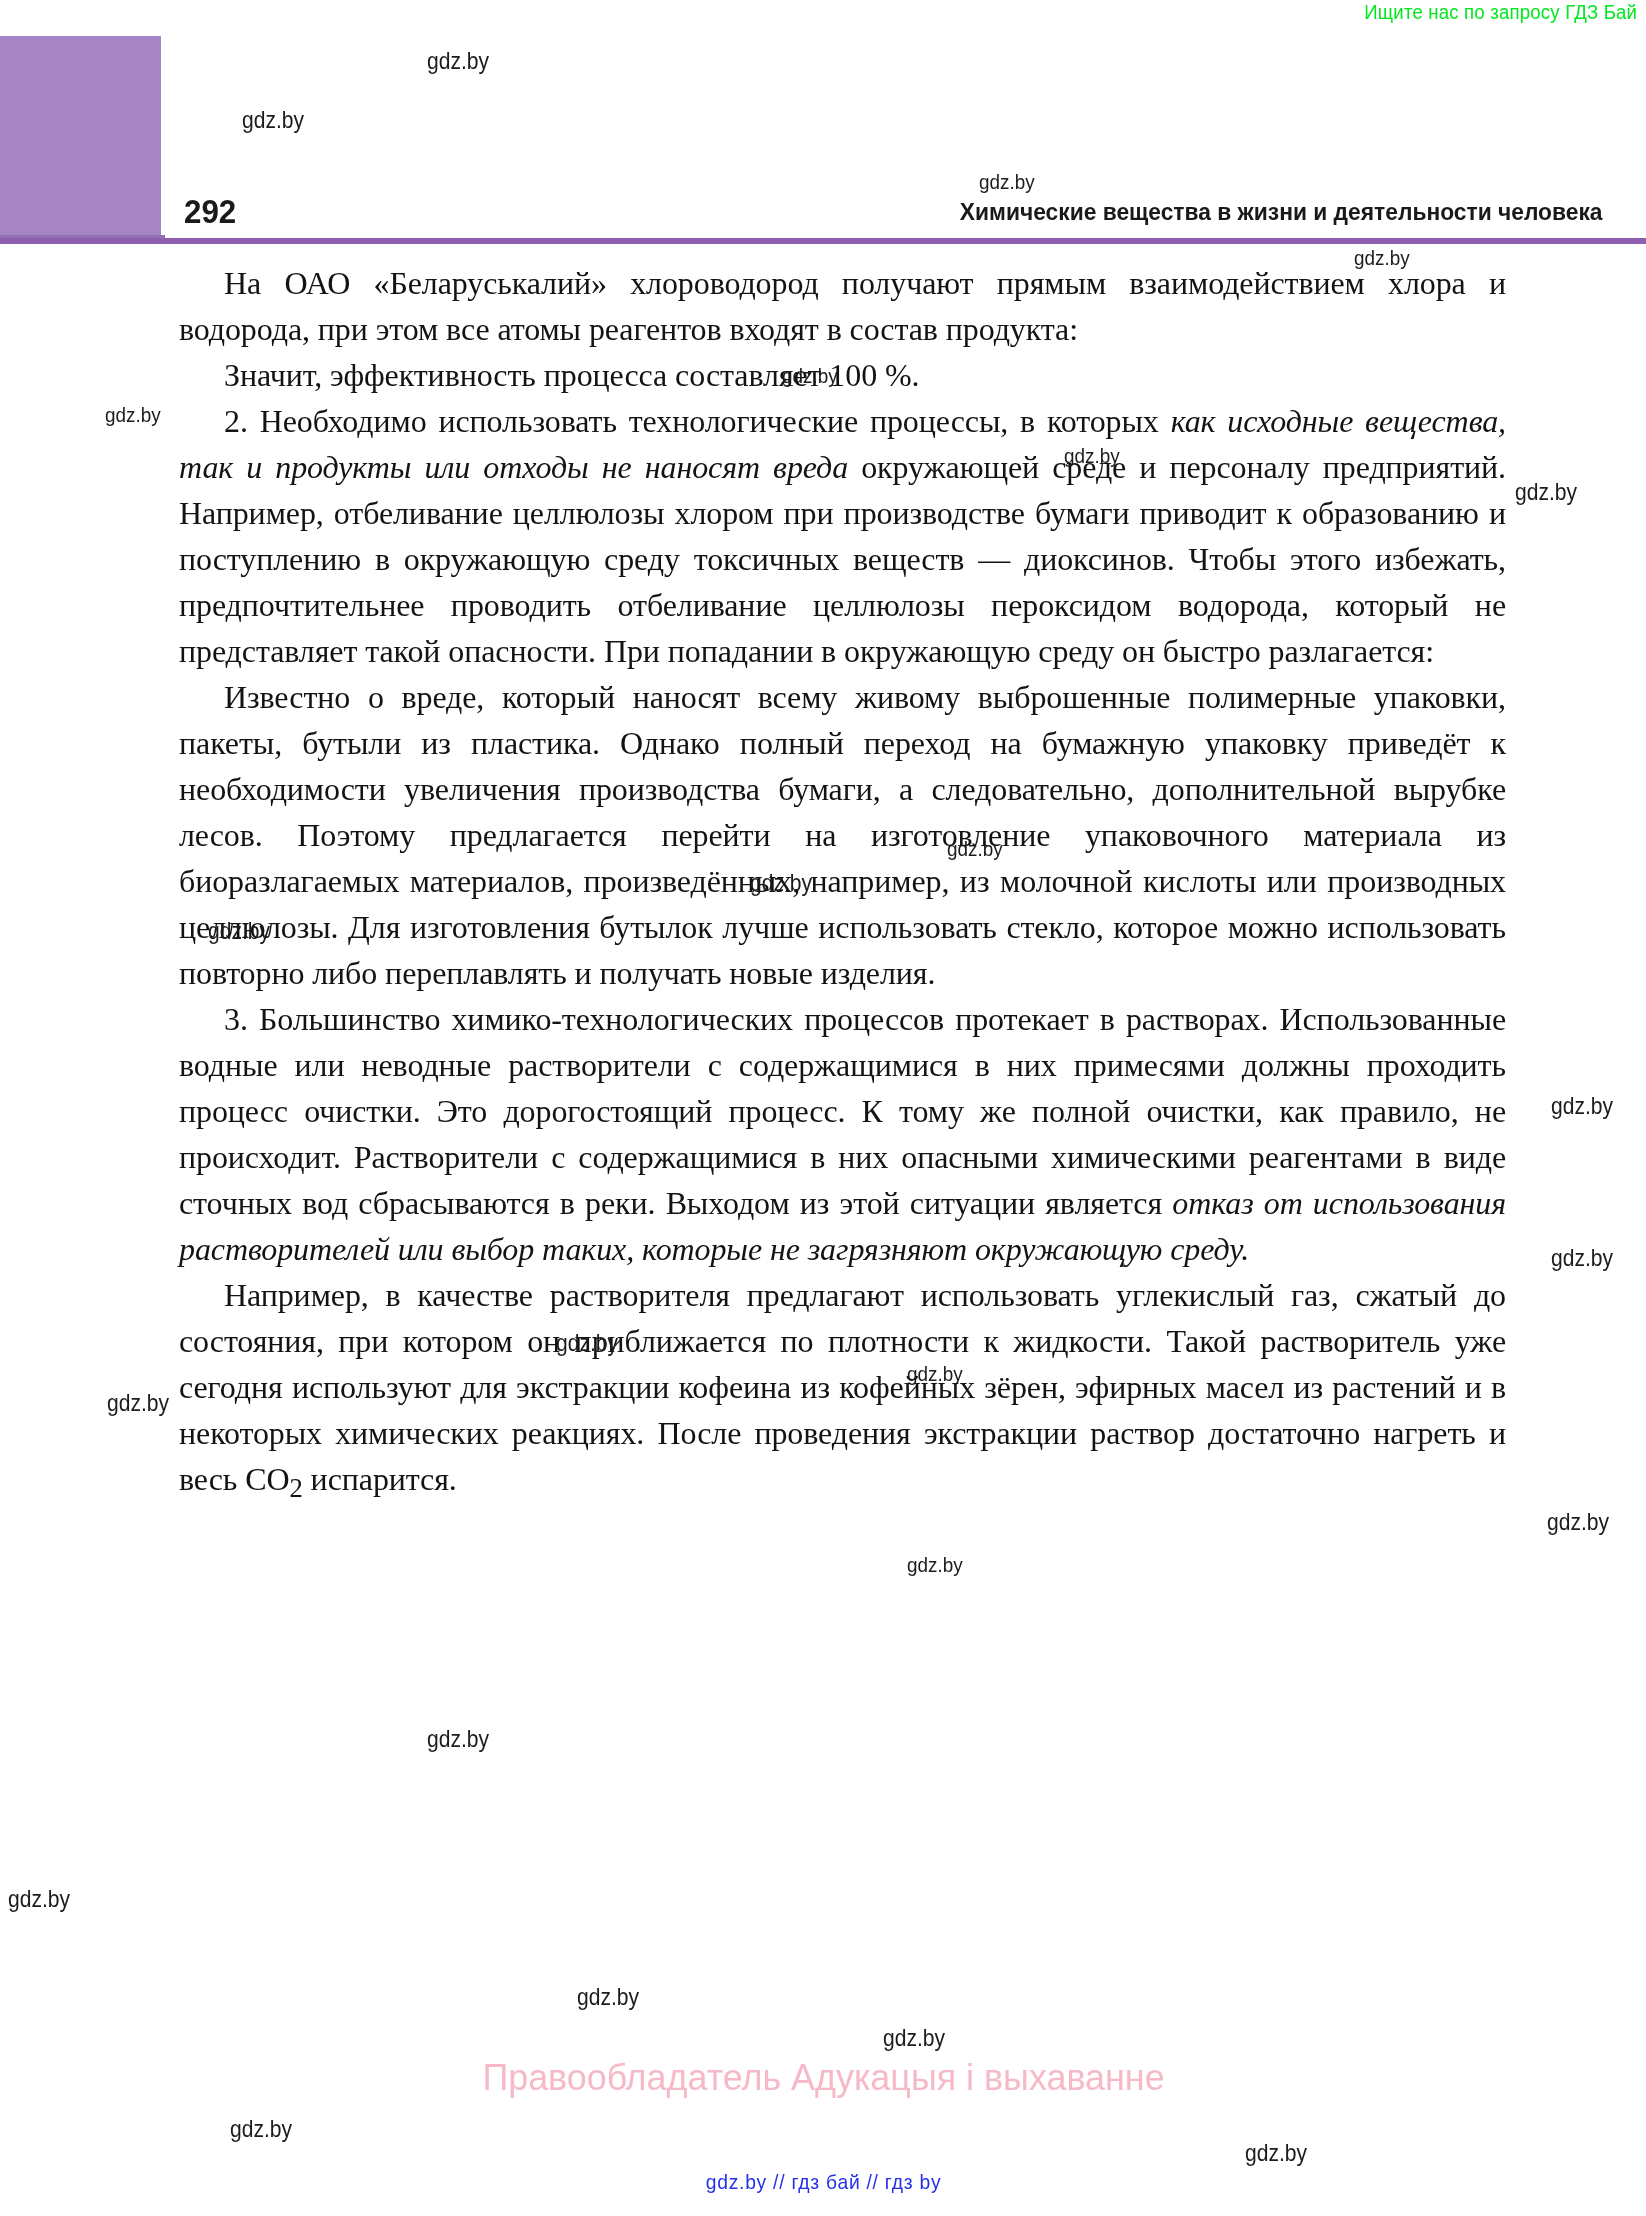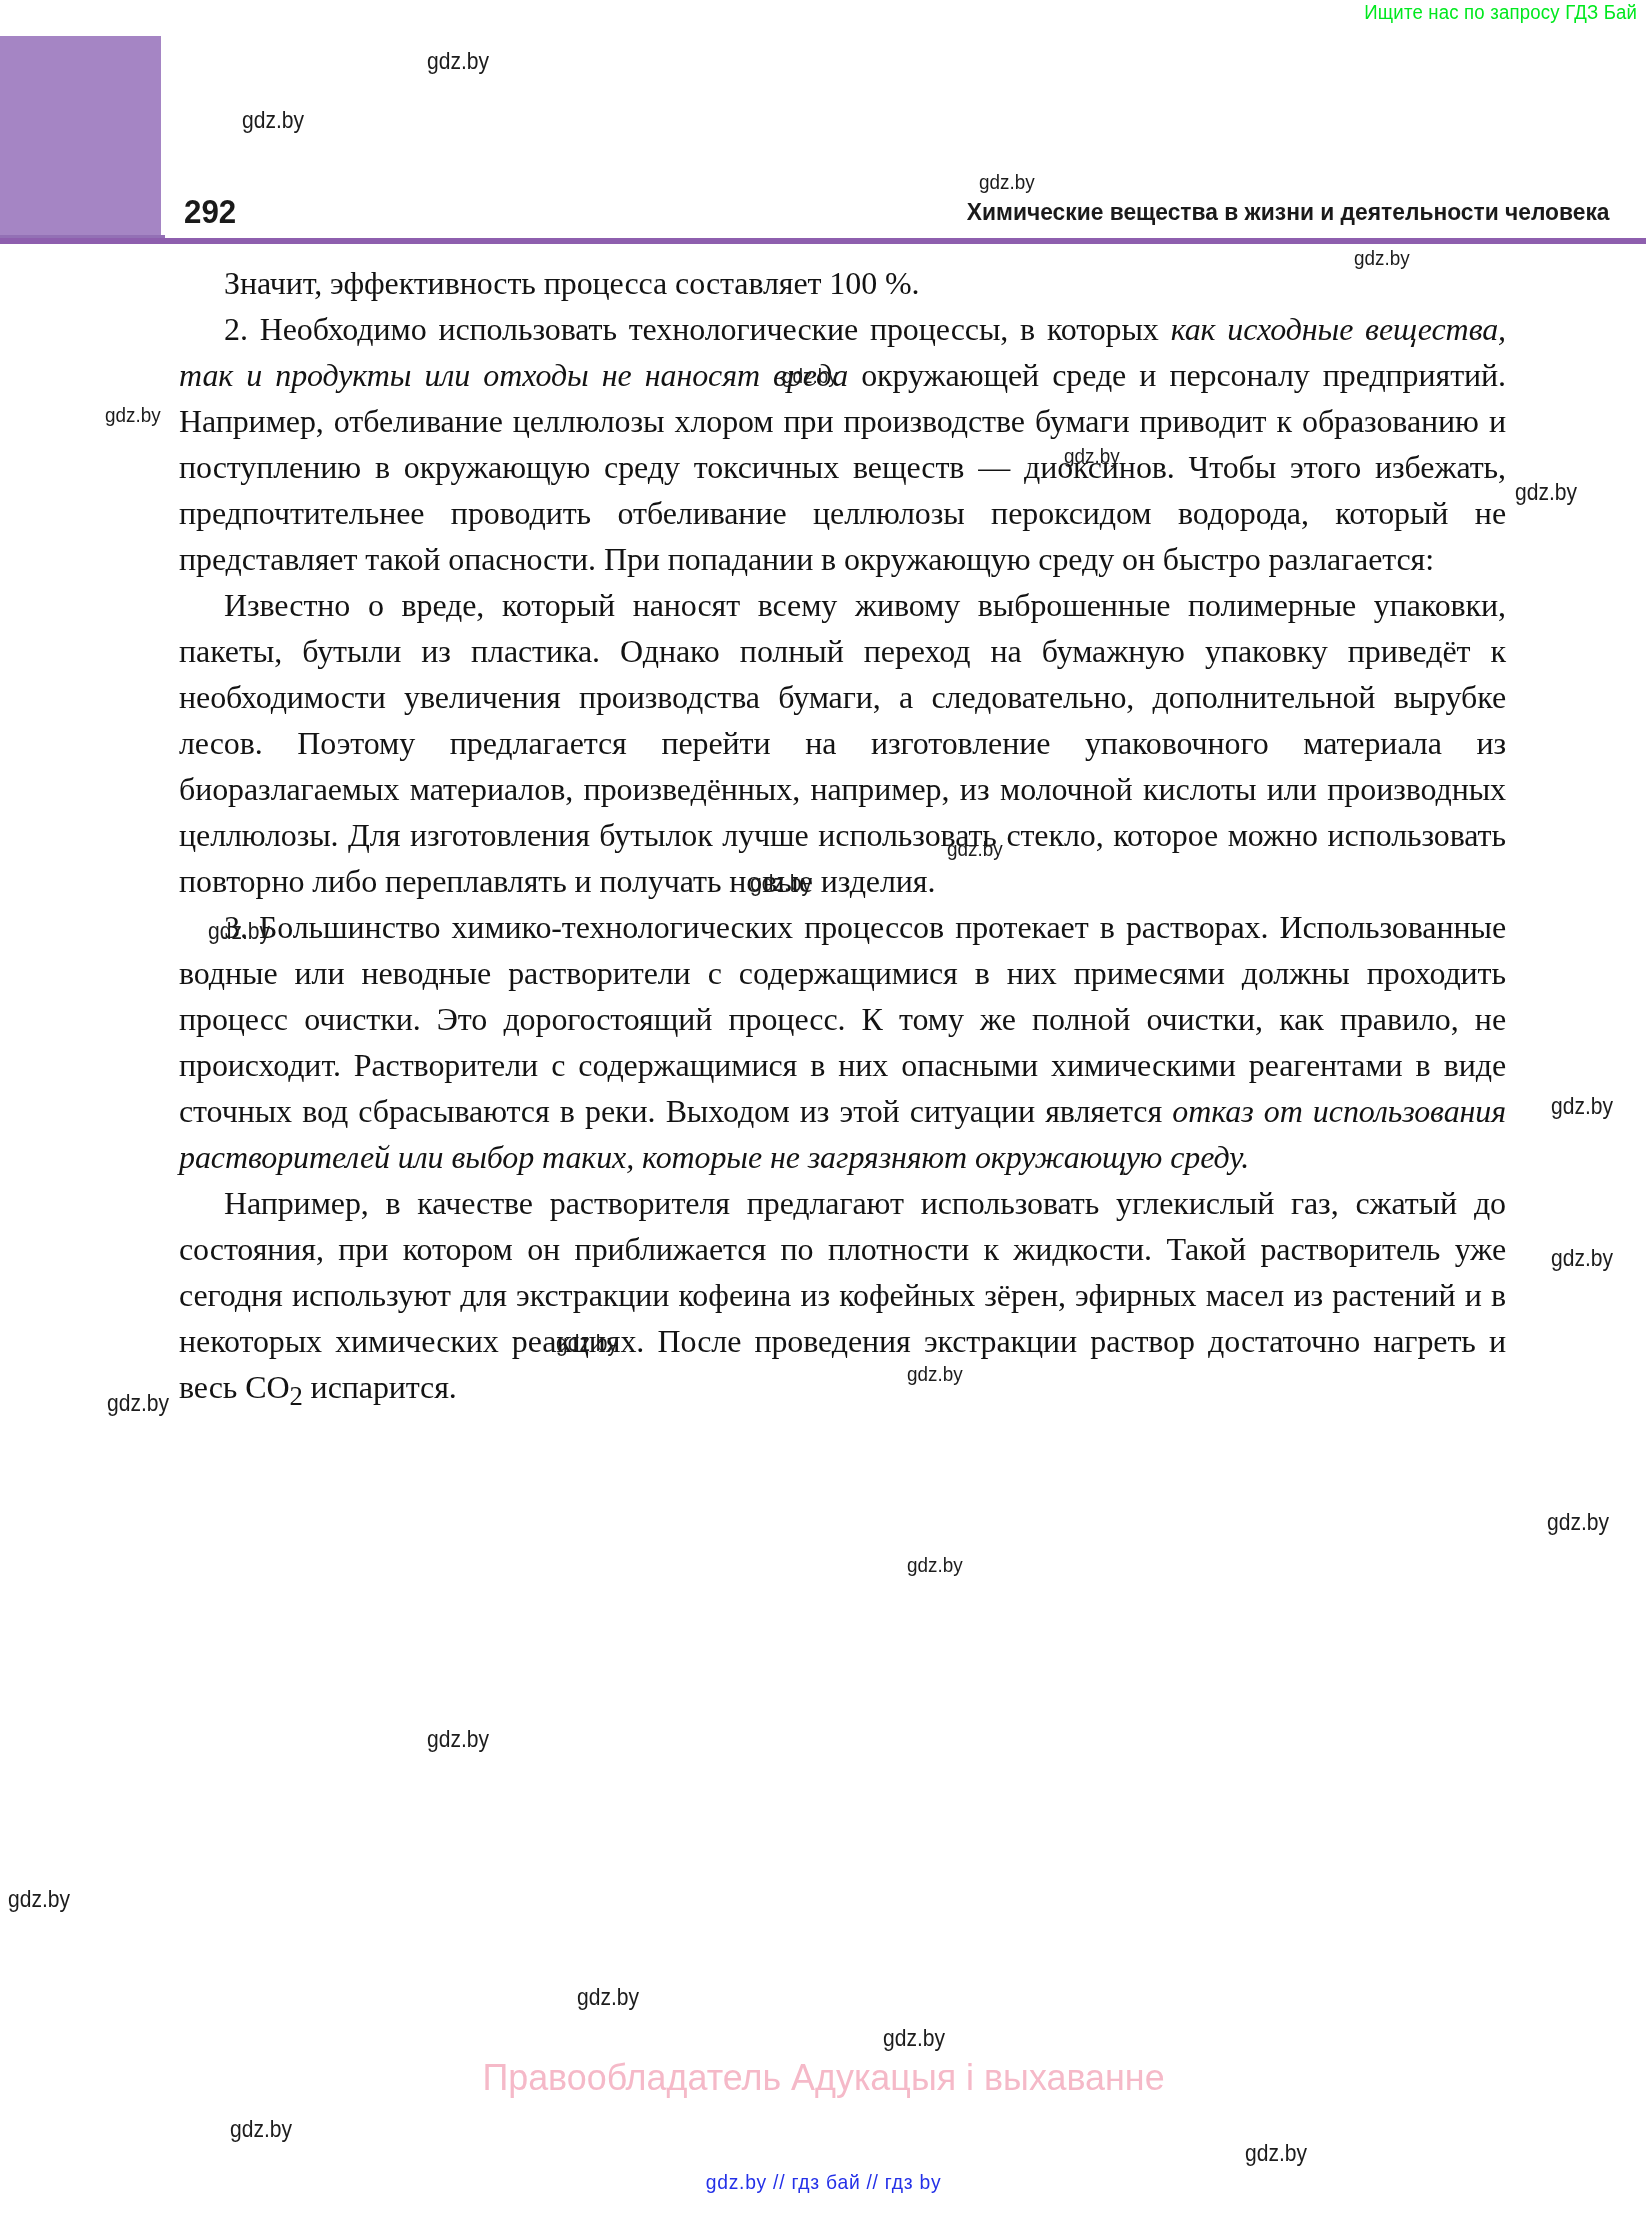--- a/index.html
+++ b/index.html
@@ -49,21 +49,21 @@
     width: 165px;
     height: 6.4px;
     background: #9370b5;
     z-index: 5;
   }
 
   
   .running-head {
     position: absolute;
     left: 0;
-    right: 8px;
+    right: 15px;
     top: 192px;
     height: 45px;
     z-index: 10;
   }
   .page-number {
     position: absolute;
     left: 184px;
     top: 0;
     font-family: "Liberation Sans", sans-serif;
     font-weight: bold;
@@ -192,20 +192,21 @@
 <div class="corner-tab-shadow"></div>
 
 <div class="running-head">
   <div class="page-number">292</div>
   <div class="head-title">Химические вещества в жизни и деятельности человека</div>
 </div>
 <div class="head-rule"></div>
 
 <div class="text-column">
 
+  <p class="body-par indent">На ОАО «Беларуськалий» хлороводород получают прямым взаимодействием хлора и водорода, при этом все атомы реагентов входят в состав продукта:</p>
 
 
   <p class="body-par indent">Значит, эффективность процесса составляет 100 %.</p>
 
   <p class="body-par indent"><span>2. Необходимо использовать технологические процессы, в которых </span><span class="ital">как исходные вещества, так и продукты или отходы не наносят вреда</span><span> окружающей среде и персоналу предприятий. Например, отбеливание целлюлозы хлором при производстве бумаги приводит к образованию и поступлению в окружающую среду токсичных веществ — диоксинов. Чтобы этого избежать, предпочтительнее проводить отбеливание целлюлозы пероксидом водорода, который не представляет такой опасности. При попадании в окружающую среду он быстро разлагается:</span></p>
 
 
   <p class="body-par indent">Известно о вреде, который наносят всему живому выброшенные полимерные упаковки, пакеты, бутыли из пластика. Однако полный переход на бумажную упаковку приведёт к необходимости увеличения производства бумаги, а следовательно, дополнительной вырубке лесов. Поэтому предлагается перейти на изготовление упаковочного материала из биоразлагаемых материалов, произведённых, например, из молочной кислоты или производных целлюлозы. Для изготовления бутылок лучше использовать стекло, которое можно использовать повторно либо переплавлять и получать новые изделия.</p>
 
   <p class="body-par indent"><span>3. Большинство химико-технологических процессов протекает в растворах. Использованные водные или неводные растворители с содержащимися в них примесями должны проходить процесс очистки. Это дорогостоящий процесс. К тому же полной очистки, как правило, не происходит. Растворители с содержащимися в них опасными химическими реагентами в виде сточных вод сбрасываются в реки. Выходом из этой ситуации является </span><span class="ital">отказ от использования растворителей или выбор таких, которые не загрязняют окружающую среду.</span></p>

